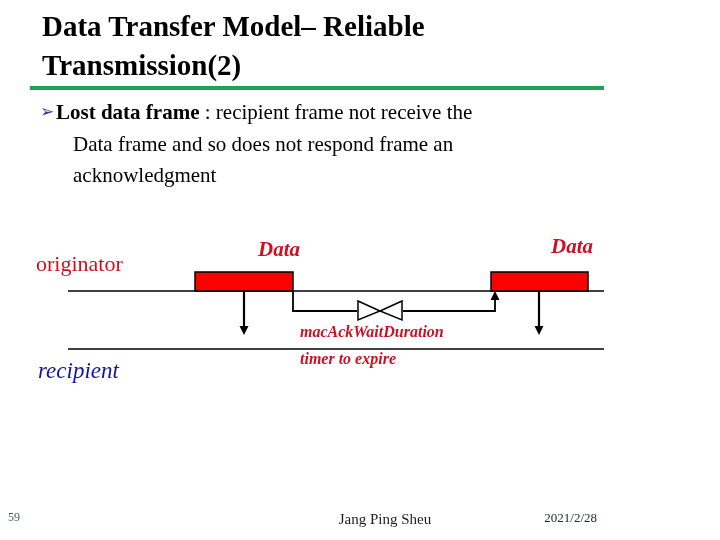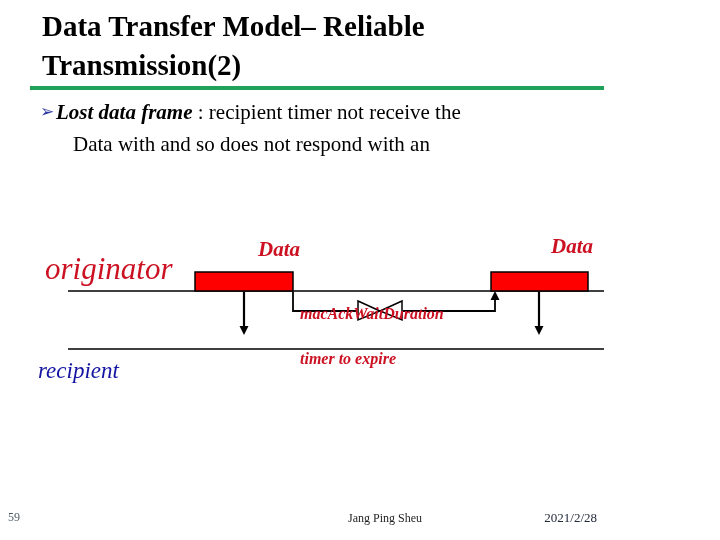--- a/index.html
+++ b/index.html
@@ -17,52 +17,53 @@
   }
   .bullet-marker{
     position:absolute;left:40px;top:101px;font-size:17px;
     color:var(--bullet_blue,#2b3a9e);
     font-family:"DejaVu Sans", sans-serif;
   }
   .b-line{position:absolute;font-size:21px;color:#000;white-space:nowrap;}
   .b-line1{left:56px;top:100px;}
   .b-line2{left:73px;top:132px;}
   .b-line3{left:73px;top:163px;}
-  .b-lead{font-weight:bold;font-style:italic;margin-top:8px;}
+  .b-lead{font-weight:bold;margin-top:8px;}
   .diagram-svg{position:absolute;left:0;top:0;width:720px;height:540px;}
   .tl-line{stroke:#000;stroke-width:1.6;fill:none;}
   .frame-rect{fill:var(--frame_red,#ff0000);stroke:#000;stroke-width:1.5;}
   .arrow-line{stroke:#000;stroke-width:2.2;fill:none;}
   .arrow-head{fill:#000;stroke:none;}
   .bracket{stroke:#000;stroke-width:1.8;fill:none;}
   .bowtie{fill:#ffffff;stroke:#000;stroke-width:1.5;}
   .lbl{position:absolute;white-space:nowrap;}
-  .lbl-originator{left:36px;top:251px;font-size:31px;font-style:italic;color:var(--label_red,#cc1122);margin-left:9px;}
+  .lbl-originator{left:36px;top:251px;font-size:22px;color:var(--label_red,#cc1122);}
   .lbl-recipient{left:38px;top:358px;font-size:23px;font-style:italic;color:var(--recipient_blue,#1515a3);}
   .lbl-data{font-size:21px;font-weight:bold;font-style:italic;color:var(--label_red,#cc1122);text-align:center;}
   .lbl-data1{left:258px;top:237px;}
   .lbl-data2{left:551px;top:234px;}
   .lbl-timer{font-size:16px;font-weight:bold;font-style:italic;color:var(--label_red,#cc1122);}
-  .lbl-timer1{left:300px;top:305px;}
+  .lbl-timer1{left:300px;top:323px;}
   .lbl-timer2{left:300px;top:350px;}
   .footer-num{position:absolute;left:8px;top:510px;font-size:12px;color:#4d5b68;}
-  .footer-author{position:absolute;left:300px;top:511px;width:170px;text-align:center;font-size:12px;color:#1e1e1e;}
+  .footer-author{position:absolute;left:300px;top:511px;width:170px;text-align:center;font-size:15px;color:#1e1e1e;}
   .footer-date{position:absolute;right:7px;top:510px;font-size:13px;color:#222a3a;font-family:Liberation Serif, serif;}
 </style>
 </head>
 <body>
 
 <div class="slide">
 
   <div class="title">Data Transfer Model– Reliable Transmission(2)</div>
   <div class="title-underline"></div>
 
   <span class="bullet-marker">➢</span>
-  <div class="b-line b-line1"><span class="b-lead">Lost data frame</span><span> : recipient timer not receive the</span></div>
-  <div class="b-line b-line2">Data with and so does not respond with an</div>
+  <div class="b-line b-line1"><span class="b-lead">Lost data frame</span><span> : recipient frame not receive the</span></div>
+  <div class="b-line b-line2">Data frame and so does not respond frame an</div>
+  <div class="b-line b-line3">acknowledgment</div>
 
   <svg class="diagram-svg" viewBox="0 0 720 540" xmlns="http://www.w3.org/2000/svg">
     <line class="tl-line" x1="68" y1="291" x2="682" y2="291"></line>
     <line class="tl-line" x1="68" y1="349" x2="683" y2="349"></line>
 
     <rect class="frame-rect" x="195" y="272" width="98" height="19"></rect>
     <rect class="frame-rect" x="491" y="272" width="97" height="19"></rect>
 
     <line class="arrow-line" x1="244" y1="292" x2="244" y2="326"></line>
     <polygon class="arrow-head" points="239.5,326 248.5,326 244,335"></polygon>

